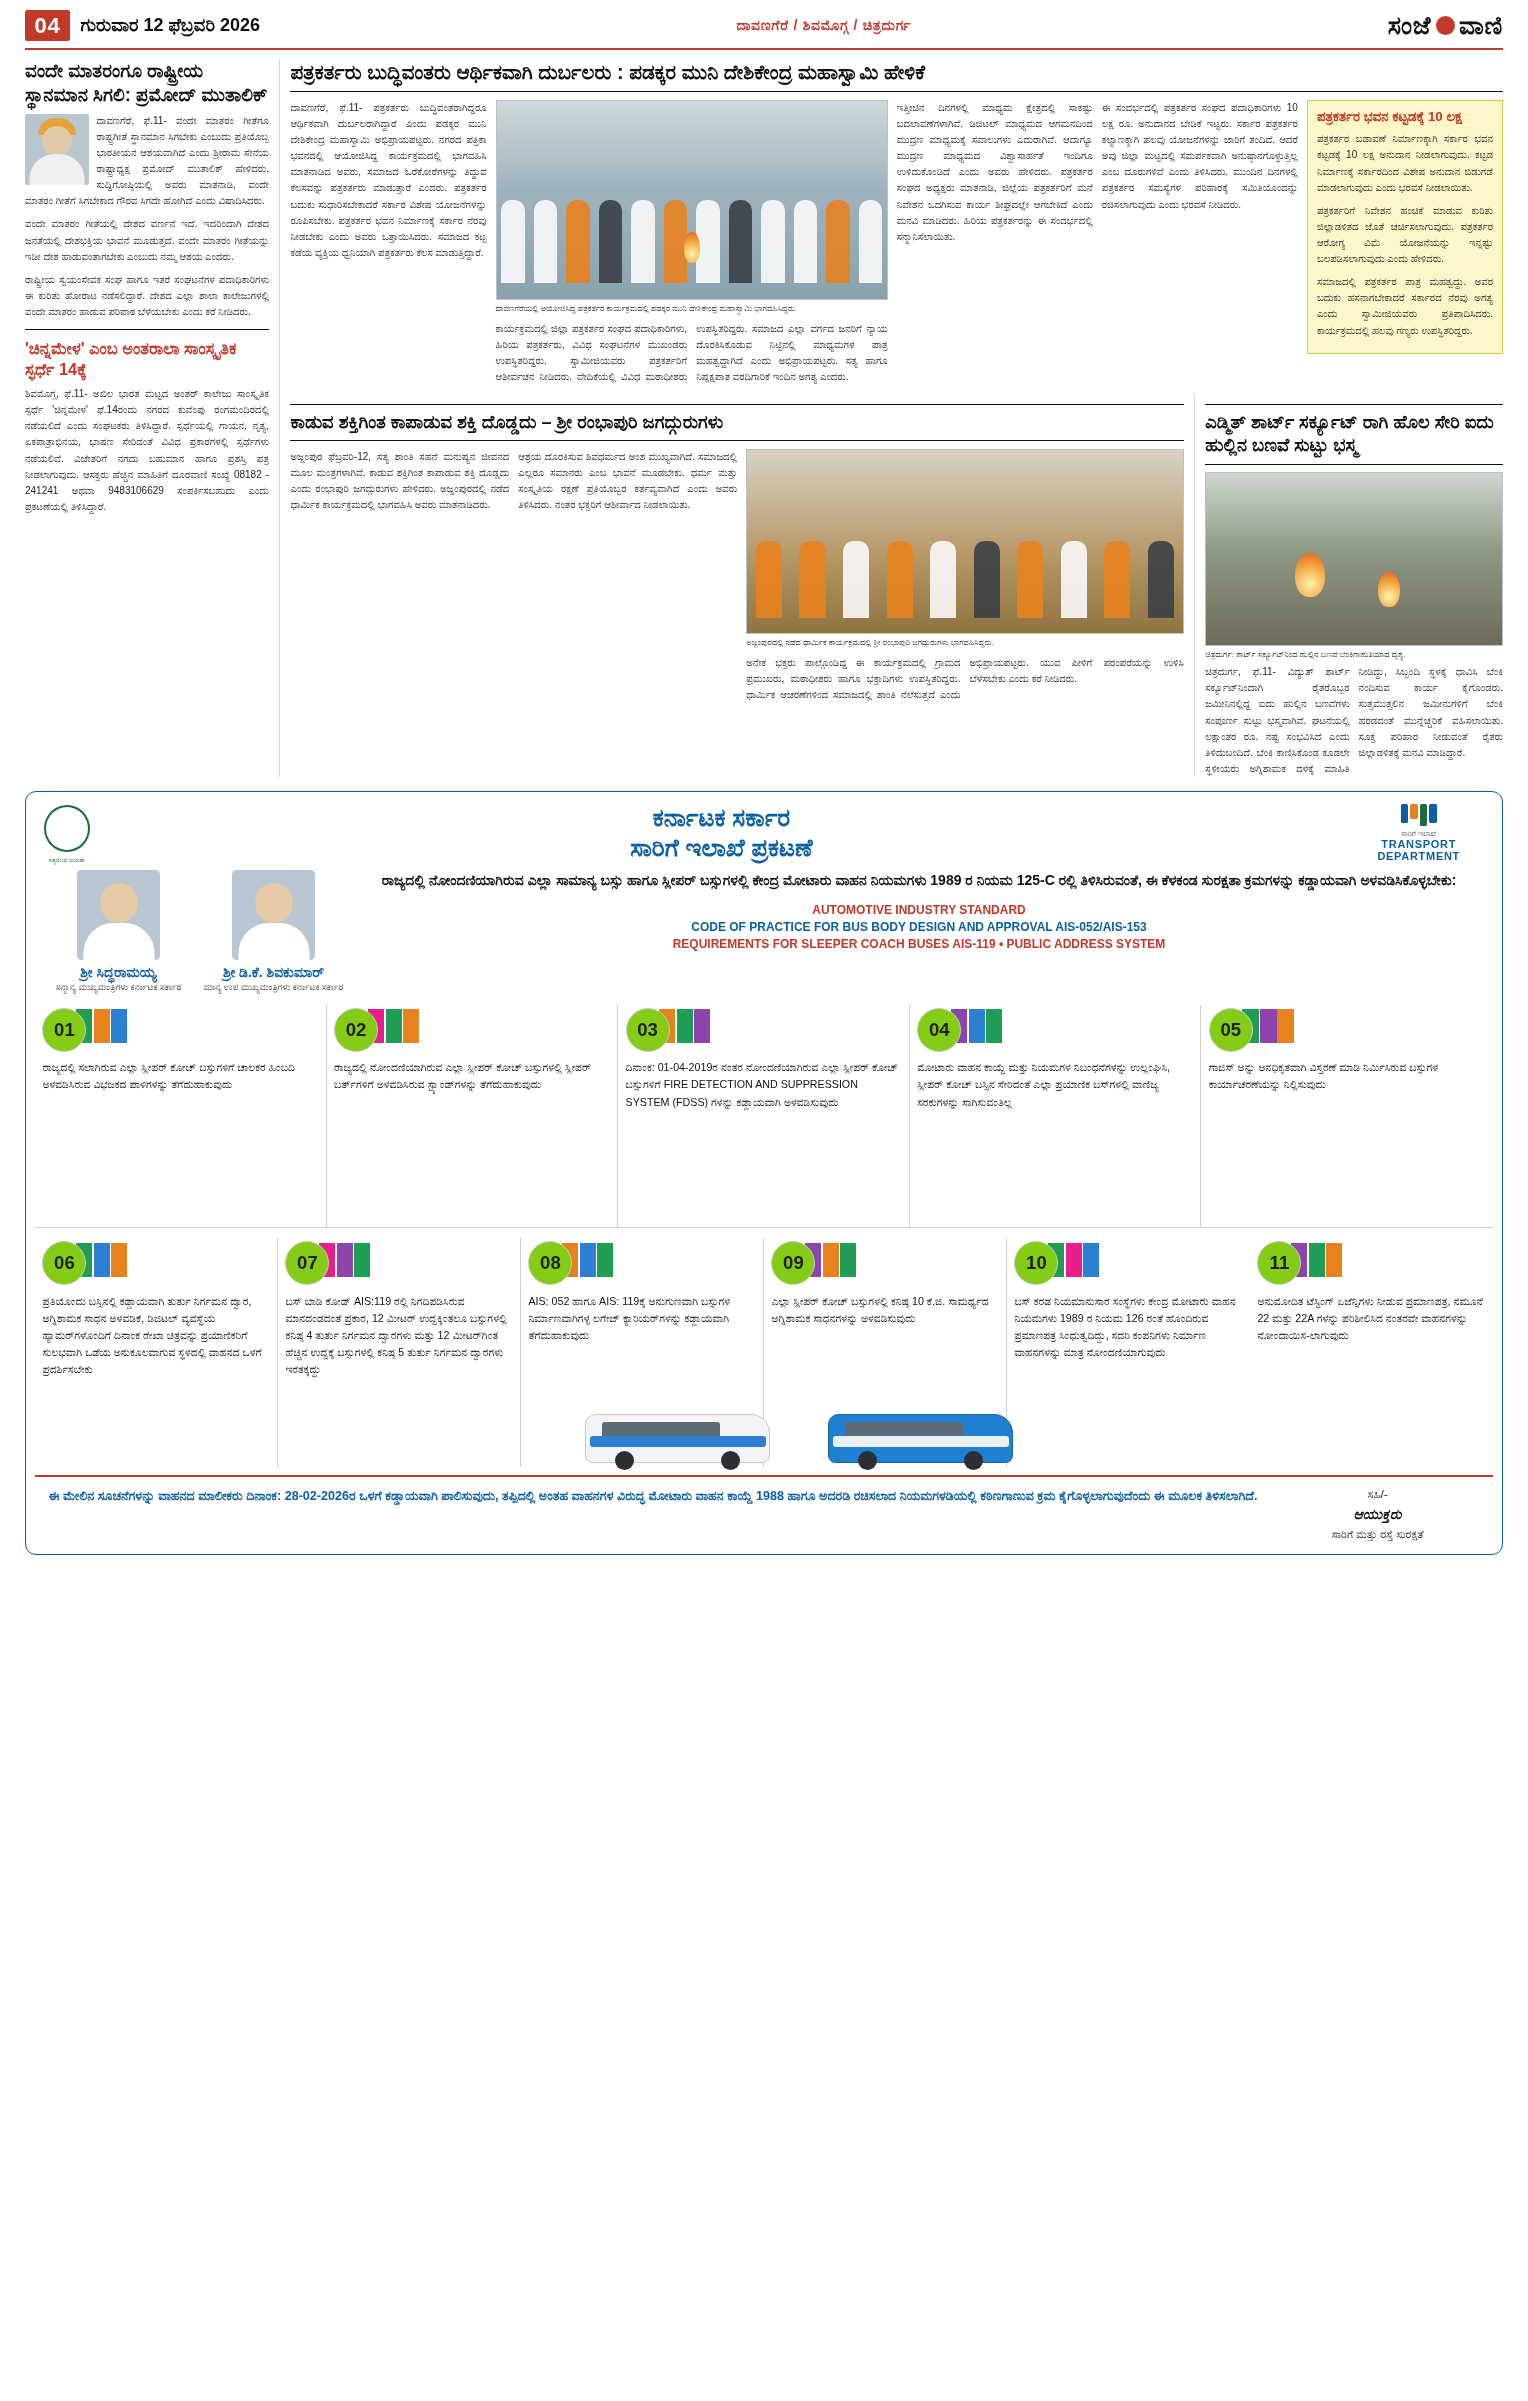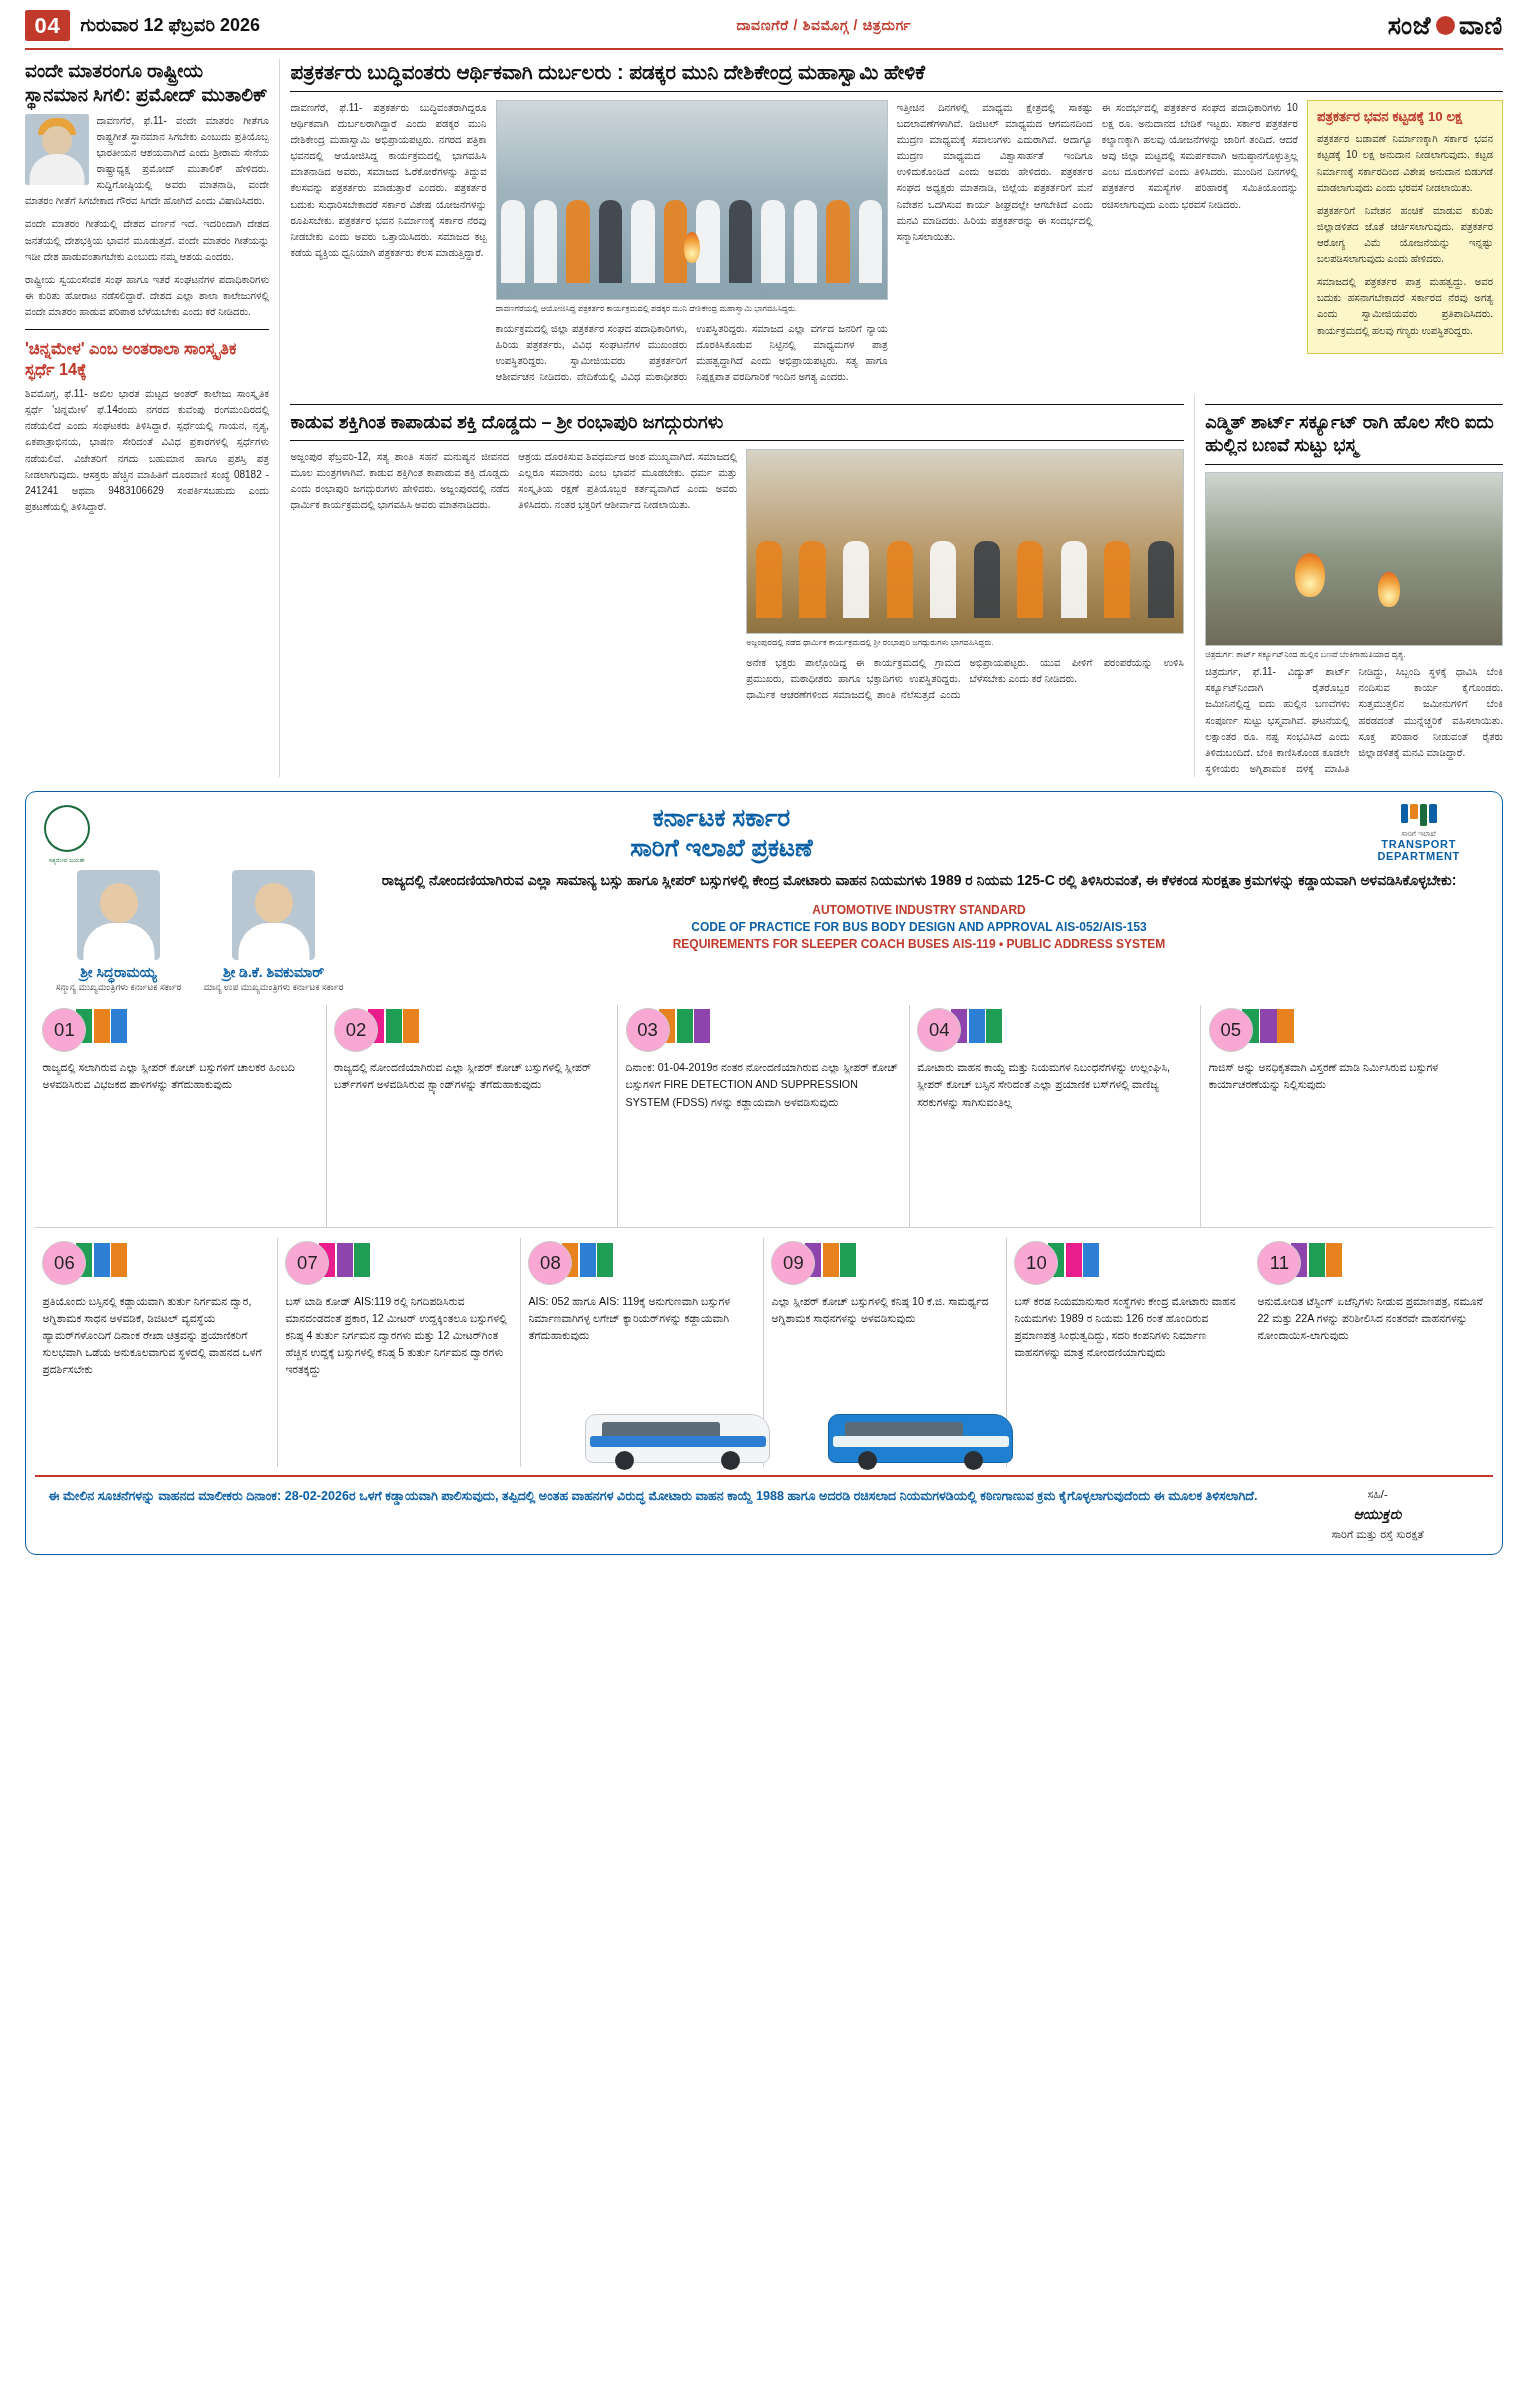--- a/index.html
+++ b/index.html
@@ -132,22 +132,22 @@
 
   .cards { display:flex; flex-wrap:wrap; padding:10.4px 9px 0 9px; }
   .card {
     width:calc(100%/5); padding:3px 7.4px 12px 7.4px; border-right:0.7px solid #cfcfcf;
     position:relative; min-height:222px;
   }
   .cards .card:nth-child(5n) { border-right:none; }
   .cards.row2 .card { width:calc(100%/6); min-height:229px; }
   .cards.row2 .card:nth-child(6n) { border-right:none; }
   .card .num {
-    width:44px;height:44px;border-radius:50%; background:#f9a8d4; border:1.5px solid #c9c9c9;
-    display:flex; align-items:center; justify-content:center; font-size:18.5px; font-weight:normal; color:#222;
+    width:44px;height:44px;border-radius:50%; background:#84cc16; border:1.5px solid #c9c9c9;
+    display:flex; align-items:center; justify-content:center; font-size:18.5px; font-weight:bold; color:#222;
     margin-bottom:7.4px; position:relative; z-index:2;
   }
   .card .ribbon { position:absolute; left:41px; top:4.4px; width:53px; height:34px; z-index:1;}
   .card .ribbon i { position:absolute; top:0; width:16.3px; height:34px; }
   .card .ribbon i:nth-child(1){ left:0; }
   .card .ribbon i:nth-child(2){ left:18px; }
   .card .ribbon i:nth-child(3){ left:35px; }
   .card .txt { font-size:10.7px; line-height:1.6; color:#111; }
   .divider-row { border-top:0.7px solid #cfcfcf; margin:0 9px; }
 

